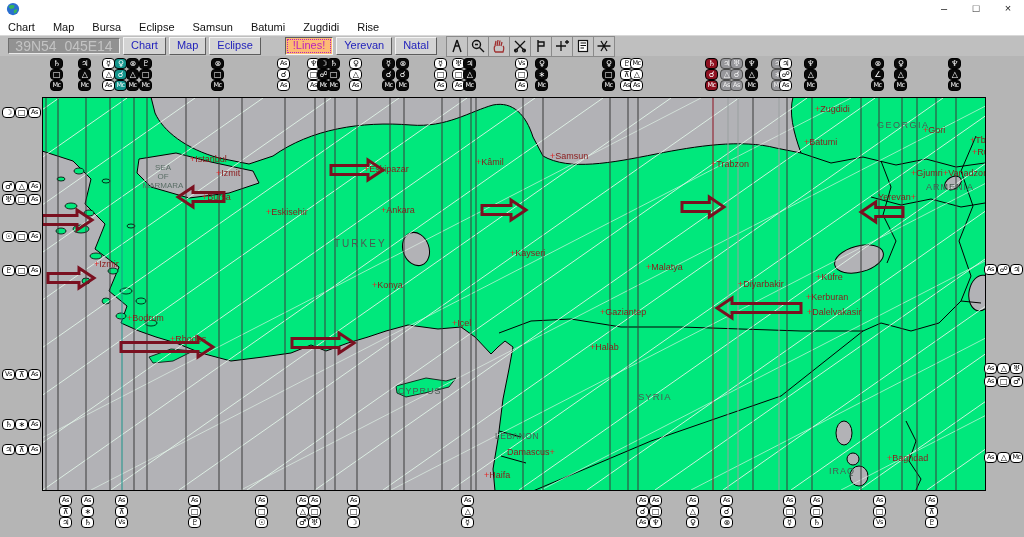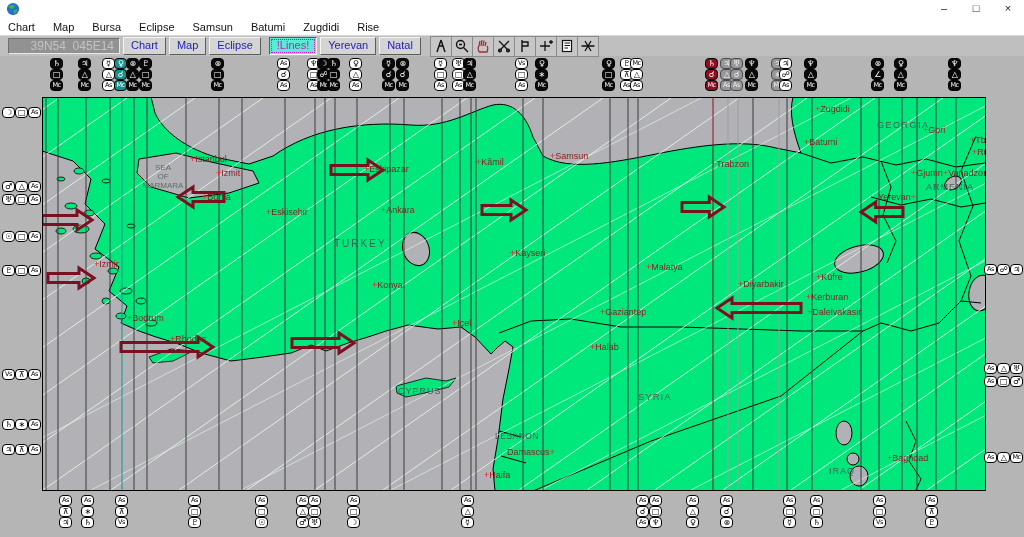--- a/index.html
+++ b/index.html
@@ -13,26 +13,26 @@
   .win-btn{width:32px;height:18px;text-align:center;line-height:17px;font-size:11px;color:#222;}
   .menubar{position:absolute;top:18px;left:0;right:0;height:17px;background:#ffffff;
            display:flex;align-items:center;font-size:11px;color:#111;border-bottom:1px solid #d8d8d8;}
   .menu-item{padding:0 9px;}
   .menu-item:first-child{padding-left:8px;}
   
   .toolbar{position:absolute;top:36px;left:0;right:0;height:20px;background:#bfbfbf;
            display:flex;align-items:center;}
   .coords-box{width:100px;height:14px;margin-left:8px;background:#929292;
               border:1px solid;border-color:#6f6f6f #e9e9e9 #e9e9e9 #6f6f6f;
-              font-size:12px;line-height:14px;text-align:right;padding:0 5px;color:#c3c3c3;white-space:pre;}
+              font-size:14px;line-height:14px;text-align:center;padding:0 5px;color:#c3c3c3;white-space:pre;}
   .tb-btn{height:16px;margin-left:3px;padding:0 7px;font-size:11px;line-height:15px;
           background:#d4d4d4;border:1px solid;border-color:#f4f4f4 #5d5d5d #5d5d5d #f4f4f4;
           color:#2222bb;cursor:default;}
-  .tb-btn.pressed{border-color:#5d5d5d #f4f4f4 #f4f4f4 #5d5d5d;background:#5eead4;
-          color:#bb22bb;outline:1px dotted #bb22bb;outline-offset:-3px;margin-left:8px;}
+  .tb-btn.pressed{border-color:#5d5d5d #f4f4f4 #f4f4f4 #5d5d5d;background:#fdba74;
+          color:#bb22bb;outline:1px dotted #bb22bb;outline-offset:-3px;margin-left:24px;}
   .tb-icons{display:flex;margin-left:10px;}
   .tb-icon{width:20px;height:19px;background:#c6c6c6;border:1px solid #8a8a8a;
            display:flex;align-items:center;justify-content:center;margin-left:-1px;}
   
   .map-frame{position:absolute;left:42px;top:97px;width:942px;height:392px;border:1px solid #000;
              background:#b2b2b6;}
   
   .badge{position:absolute;width:13px;height:11px;box-sizing:border-box;border:1px solid #000;
          border-radius:4px;background:#fff;color:#000;font-family:"DejaVu Sans",sans-serif;
          font-size:8px;line-height:9px;text-align:center;letter-spacing:-0.5px;overflow:hidden;}

